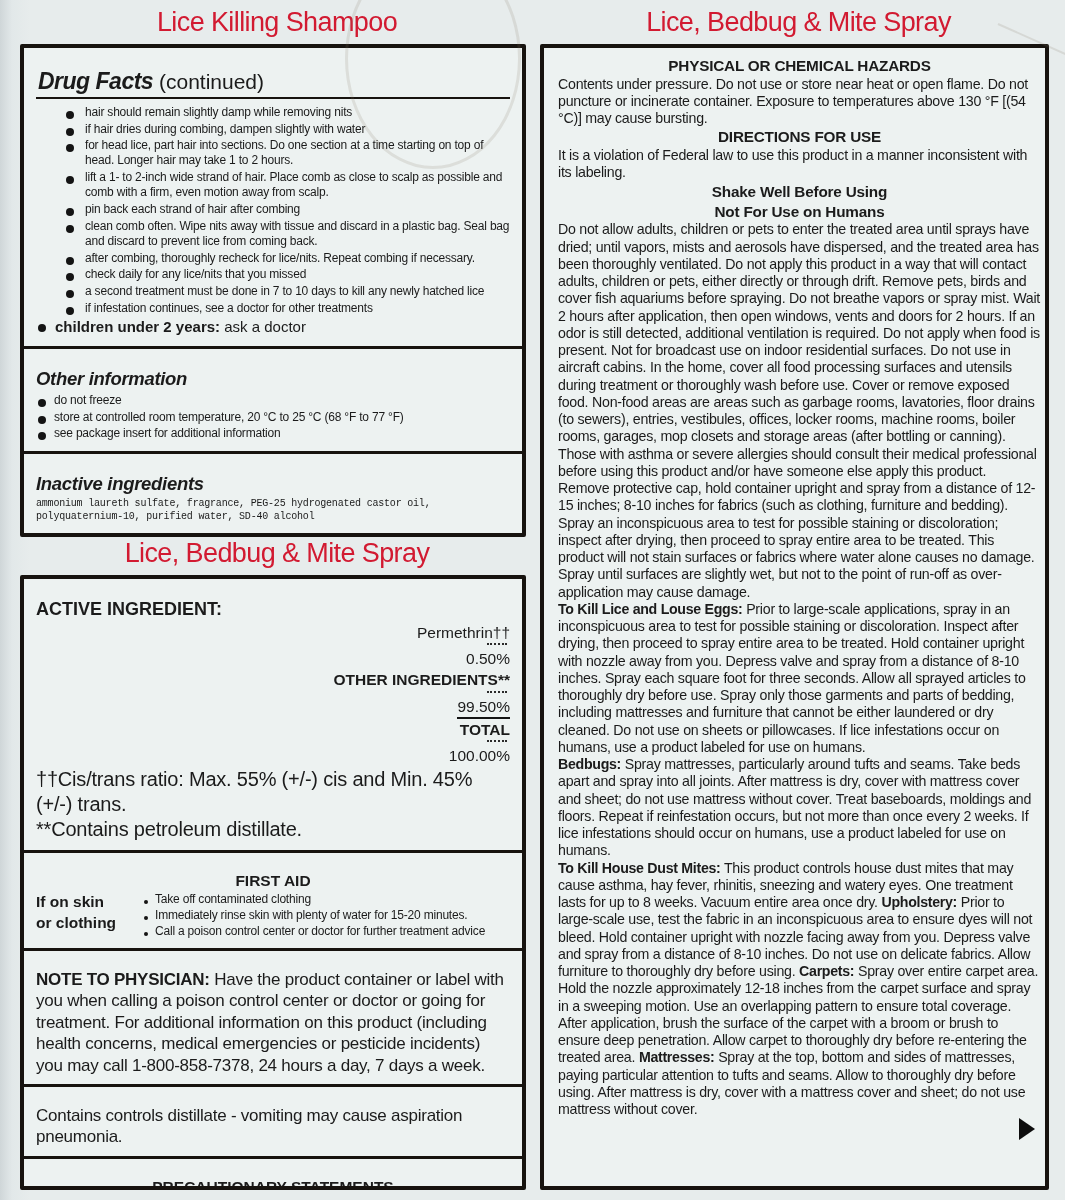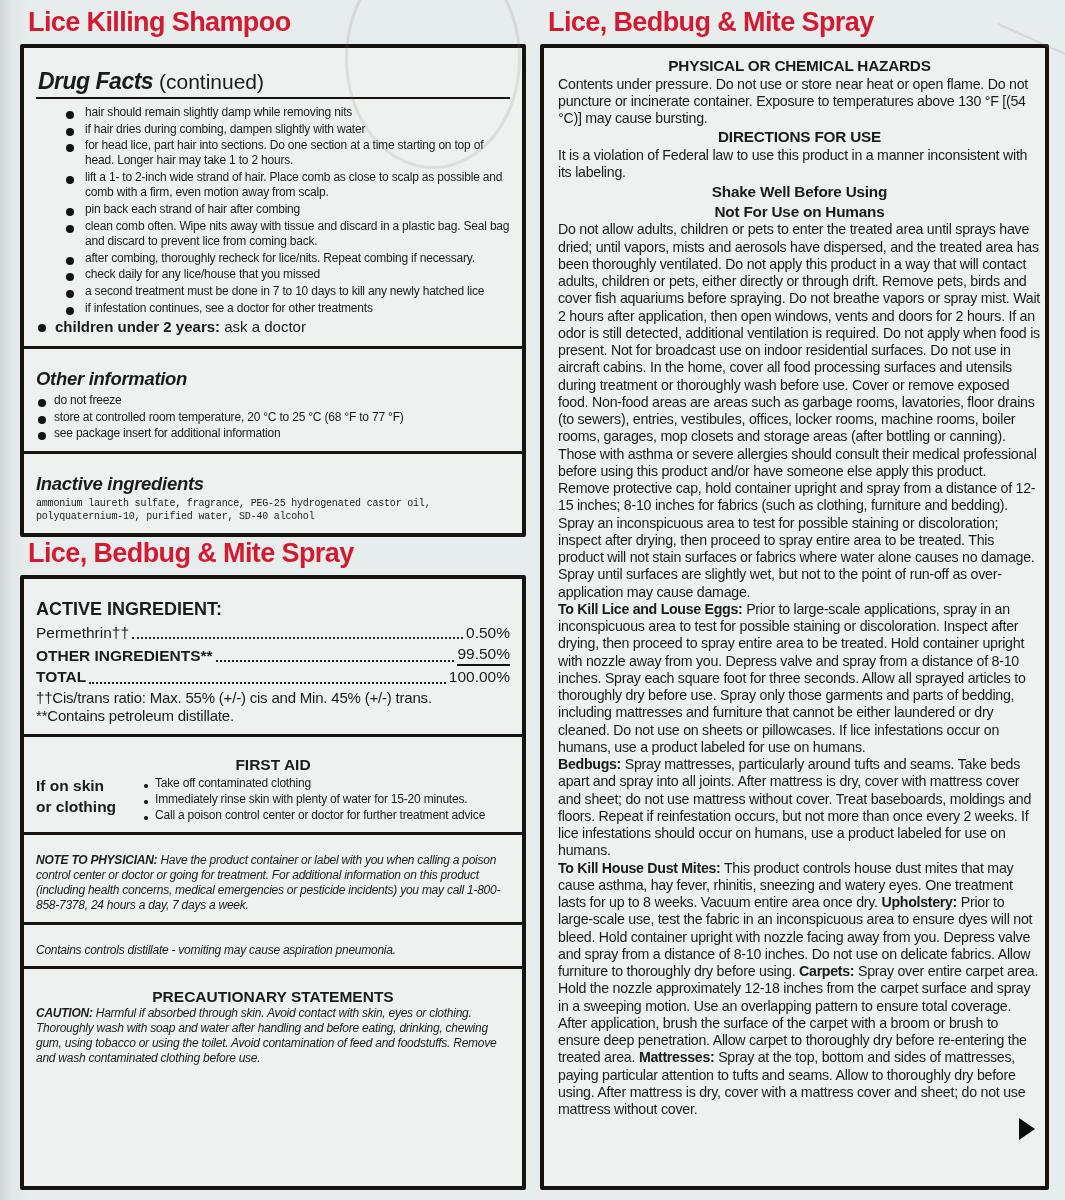--- a/index.html
+++ b/index.html
@@ -18,25 +18,26 @@
     gap:14px;
     padding:6px 16px 10px 20px;
     color:#1b1b1b;
   }
   .col{display:flex;flex-direction:column;min-width:0;}
   .col.left{width:506px;flex:none;}
   .col.right{flex:1;}
   .red-title{
     color:#d21a31;
     font-size:27px;
-    font-weight:700;
+    font-weight:400;
     letter-spacing:-0.6px;
     margin:2px 0 6px 8px;
     line-height:1.1;
     white-space:nowrap;
+    text-align:center;
   }
   .box{
     border:4px solid #17130f;
     background:#edf2f1;
     border-radius:2px;
     display:flex;flex-direction:column;
     overflow:hidden;
   }
   .box.grow{flex:1;}
   .section{padding:18px 12px 8px 12px;border-bottom:3px solid #17130f;}
@@ -53,36 +54,36 @@
   .blt{flex:none;width:8px;height:8px;border-radius:50%;background:#141414;margin:6px 11px 0 0;}
   .indented .b-row{margin-left:30px;}
   .flush .b-row{margin-left:2px;}
   .flush .blt{margin-right:8px;}
   .child-row{display:flex;align-items:flex-start;font-size:15px;line-height:1.24;margin:2px 0 1px 2px;}
   .child-row .blt{margin:6px 9px 0 0;}
   .plain-text{font-size:10px;line-height:1.26;letter-spacing:-0.2px;margin:1px 0 2px 0;font-family:Liberation Mono, monospace;}
 
   
   .ai-heading{font-weight:700;font-size:18px;margin:2px 0 3px 0;}
-  .ing-row{display:flex;align-items:flex-end;font-size:15.5px;line-height:1.3;margin-bottom:1px;}
+  .ing-row{display:flex;align-items:flex-end;font-size:15.5px;line-height:1.3;margin-bottom:1px;flex-direction:column;}
   .ing-label.b{font-weight:700;}
   .leader{flex:1;border-bottom:2px dotted #2a2a2a;margin:0 3px 4px 3px;min-width:20px;}
   .ing-value.u{border-bottom:2px solid #141414;}
-  .foot{font-size:15px;line-height:1.25;letter-spacing:-0.2px;}
+  .foot{font-size:20px;line-height:1.25;letter-spacing:-0.2px;}
 
   
   .c-bold{font-weight:700;text-align:center;font-size:15.5px;line-height:1.25;}
   .fa-grid{display:flex;margin-top:2px;}
   .fa-label{flex:none;width:108px;font-weight:700;font-size:15.5px;line-height:1.3;}
   .fa-items{flex:1;}
   .fa .b-row{margin-bottom:1px;}
   .fa .blt{width:4px;height:4px;margin:8px 7px 0 0;}
 
   .lead-b{font-weight:700;}
-  .body-p{font-size:12px;line-height:1.26;letter-spacing:-0.25px;font-style:italic;}
+  .body-p{font-size:17px;line-height:1.26;letter-spacing:-0.25px;}
 
   .arrow-row{display:flex;justify-content:flex-end;margin-top:-2px;}
   .tri{
     width:0;height:0;display:inline-block;
     border-top:11px solid transparent;
     border-bottom:11px solid transparent;
     border-left:16px solid #0d0d0d;
   }
 
   
@@ -145,21 +146,21 @@
             <div class="b-row">
               <span class="blt"></span>
               <span>clean comb often. Wipe nits away with tissue and discard in a plastic bag. Seal bag and discard to prevent lice from coming back.</span>
             </div>
             <div class="b-row">
               <span class="blt"></span>
               <span>after combing, thoroughly recheck for lice/nits. Repeat combing if necessary.</span>
             </div>
             <div class="b-row">
               <span class="blt"></span>
-              <span>check daily for any lice/house that you missed</span>
+              <span>check daily for any lice/nits that you missed</span>
             </div>
             <div class="b-row">
               <span class="blt"></span>
               <span>a second treatment must be done in 7 to 10 days to kill any newly hatched lice</span>
             </div>
             <div class="b-row">
               <span class="blt"></span>
               <span>if infestation continues, see a doctor for other treatments</span>
             </div>
           </div>

